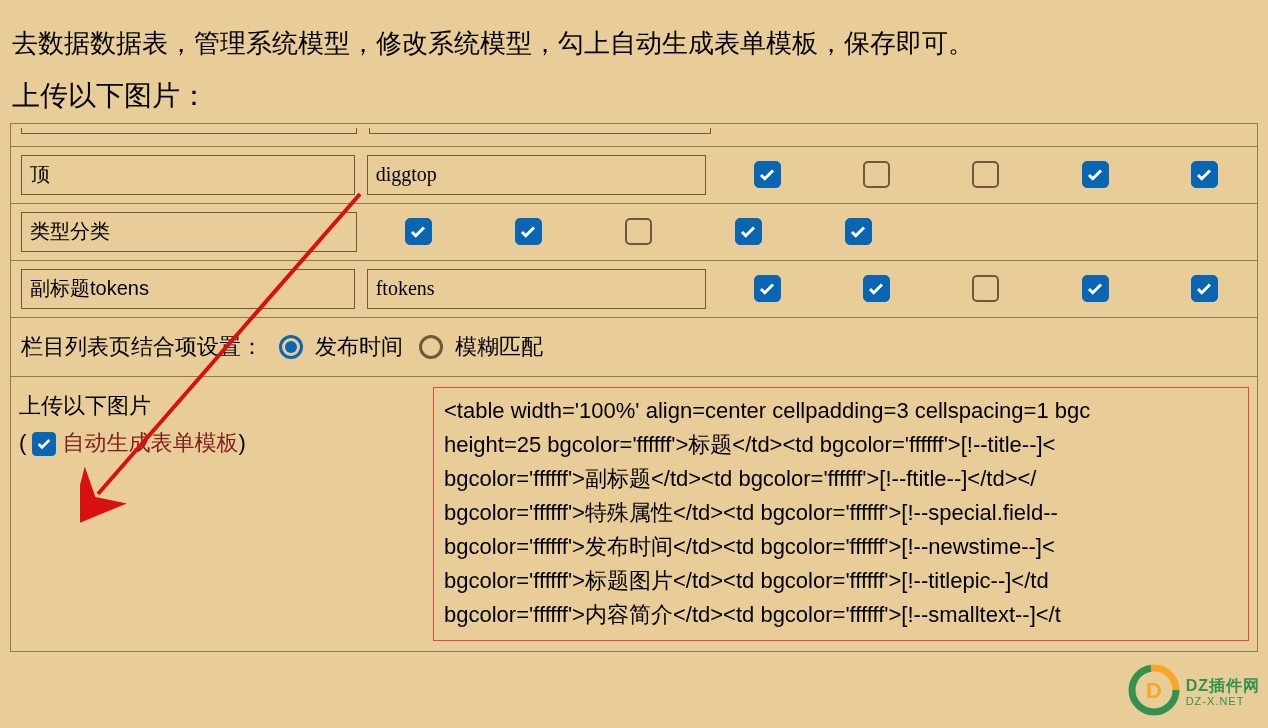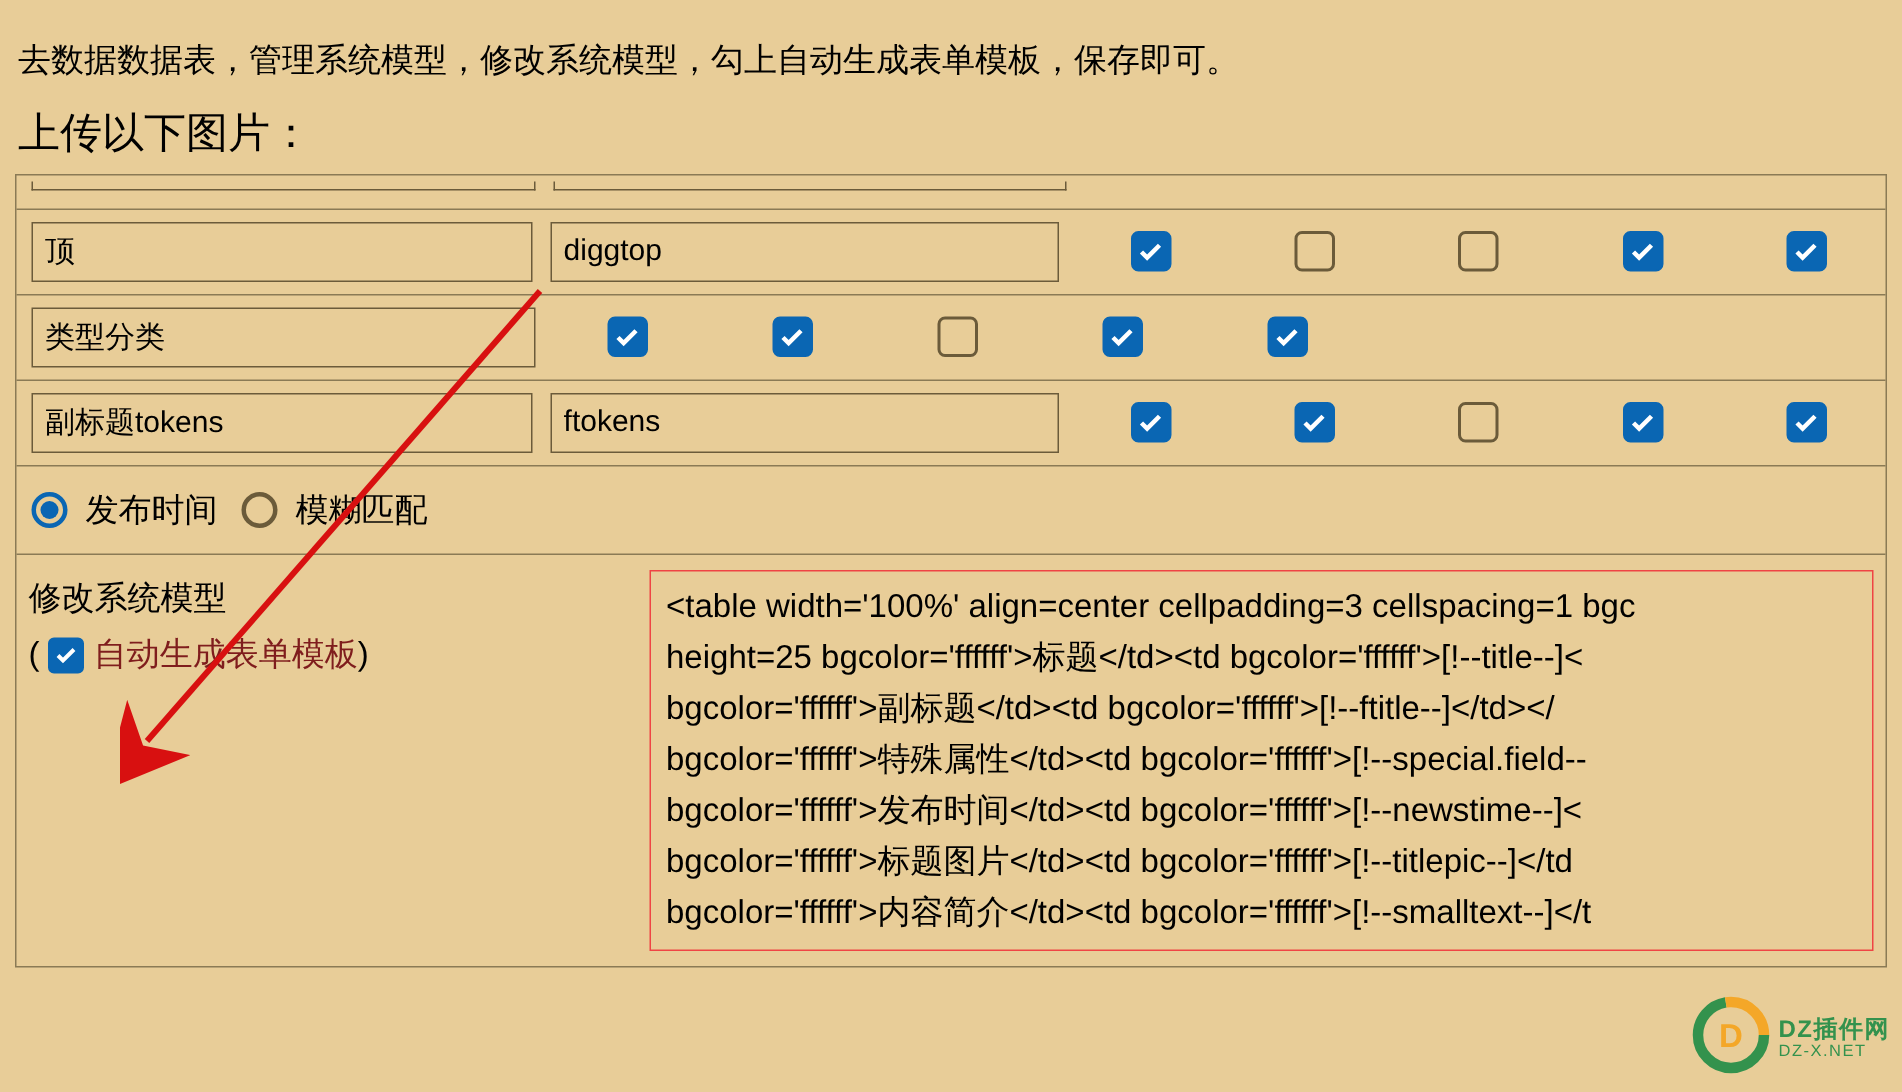--- a/index.html
+++ b/index.html
@@ -9,41 +9,41 @@
     background: #e8cd98;
     color: #000;
     width: 1268px;
     height: 728px;
     overflow: hidden;
     position: relative;
   }
   .instruction {
     padding: 20px 12px 10px 12px;
     line-height: 1.8;
-    font-size: 22px;
+    font-size: 26px;
   }
   .upload-label {
     padding: 0 12px 8px 12px;
     font-size: 28px;
   }
   .panel {
     border: 1px solid #8a7a55;
     margin: 0 10px;
     background: #e8cd98;
   }
   .row-strip {
     border-bottom: 1px solid #8a7a55;
     padding: 8px 4px;
     display: flex;
     align-items: center;
     gap: 12px;
   }
   .row-strip.first { padding: 4px 4px 12px 4px; }
   .col-name { width: 342px; padding-left: 6px; }
-  .col-field { width: 342px; }
+  .col-field { width: 342px; font-family: Liberation Serif, serif; }
   .col-chk { width: 98px; display: flex; justify-content: center; }
   .txt-input {
     width: 100%;
     height: 40px;
     border: 1px solid #6b5b3a;
     background: #e8cd98;
     font-size: 20px;
     padding: 4px 8px;
     font-family: inherit;
     color: #000;
@@ -264,35 +264,36 @@
     <div class="col-chk">
         <span class="chk checked">
           <svg viewBox="0 0 24 24">
             <path fill="none" stroke="#fff" stroke-width="4" d="M4 12l5 5L20 6"></path>
           </svg>
         </span>
       </div>
   </div>
 
   <div class="setting-row">
+    <span>栏目列表页结合项设置：</span>
     <span class="radio-wrap">
       <span class="radio">
           <span class="dot"></span>
         </span>
       <span>发布时间</span>
     </span>
     <span class="radio-wrap">
       <span class="radio unchecked"></span>
       <span>模糊匹配</span>
     </span>
   </div>
 
   <div class="template-row">
     <div class="template-left">
-      <span>修改系统模型</span><br>
+      <span>上传以下图片</span><br>
       <span>( </span>
       <span class="small-chk">
         <svg viewBox="0 0 24 24">
             <path fill="none" stroke="#fff" stroke-width="4" d="M4 12l5 5L20 6"></path>
           </svg>
       </span>
       <span class="auto-label">自动生成表单模板</span><span>)</span>
     </div>
     <textarea class="template-textarea" style="">&lt;table width='100%' align=center cellpadding=3 cellspacing=1 bgc
 height=25 bgcolor='ffffff'&gt;标题&lt;/td&gt;&lt;td bgcolor='ffffff'&gt;[!--title--]&lt;

